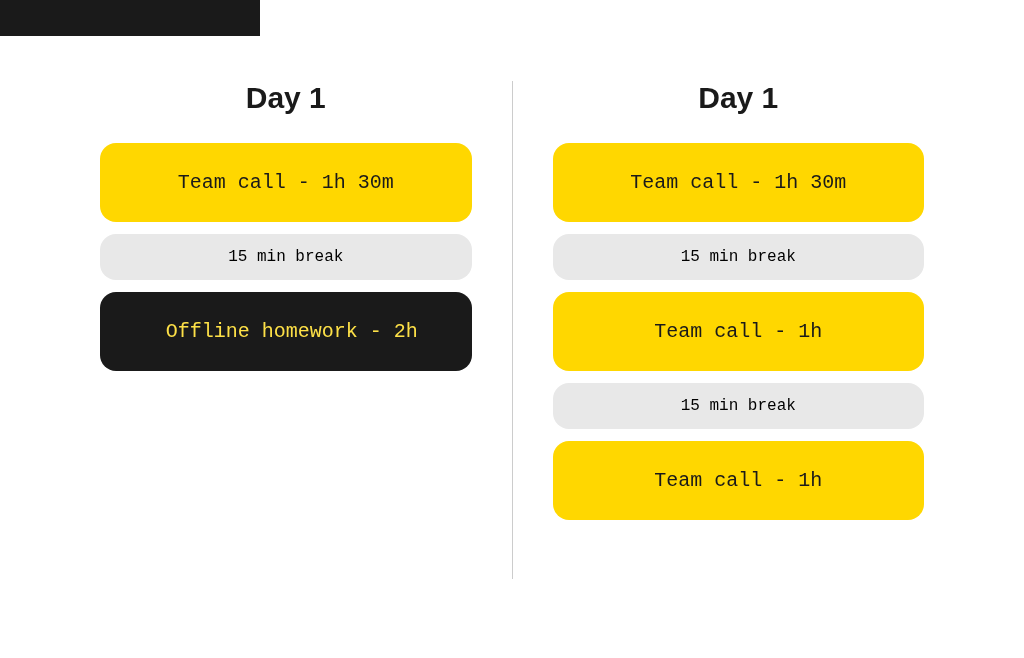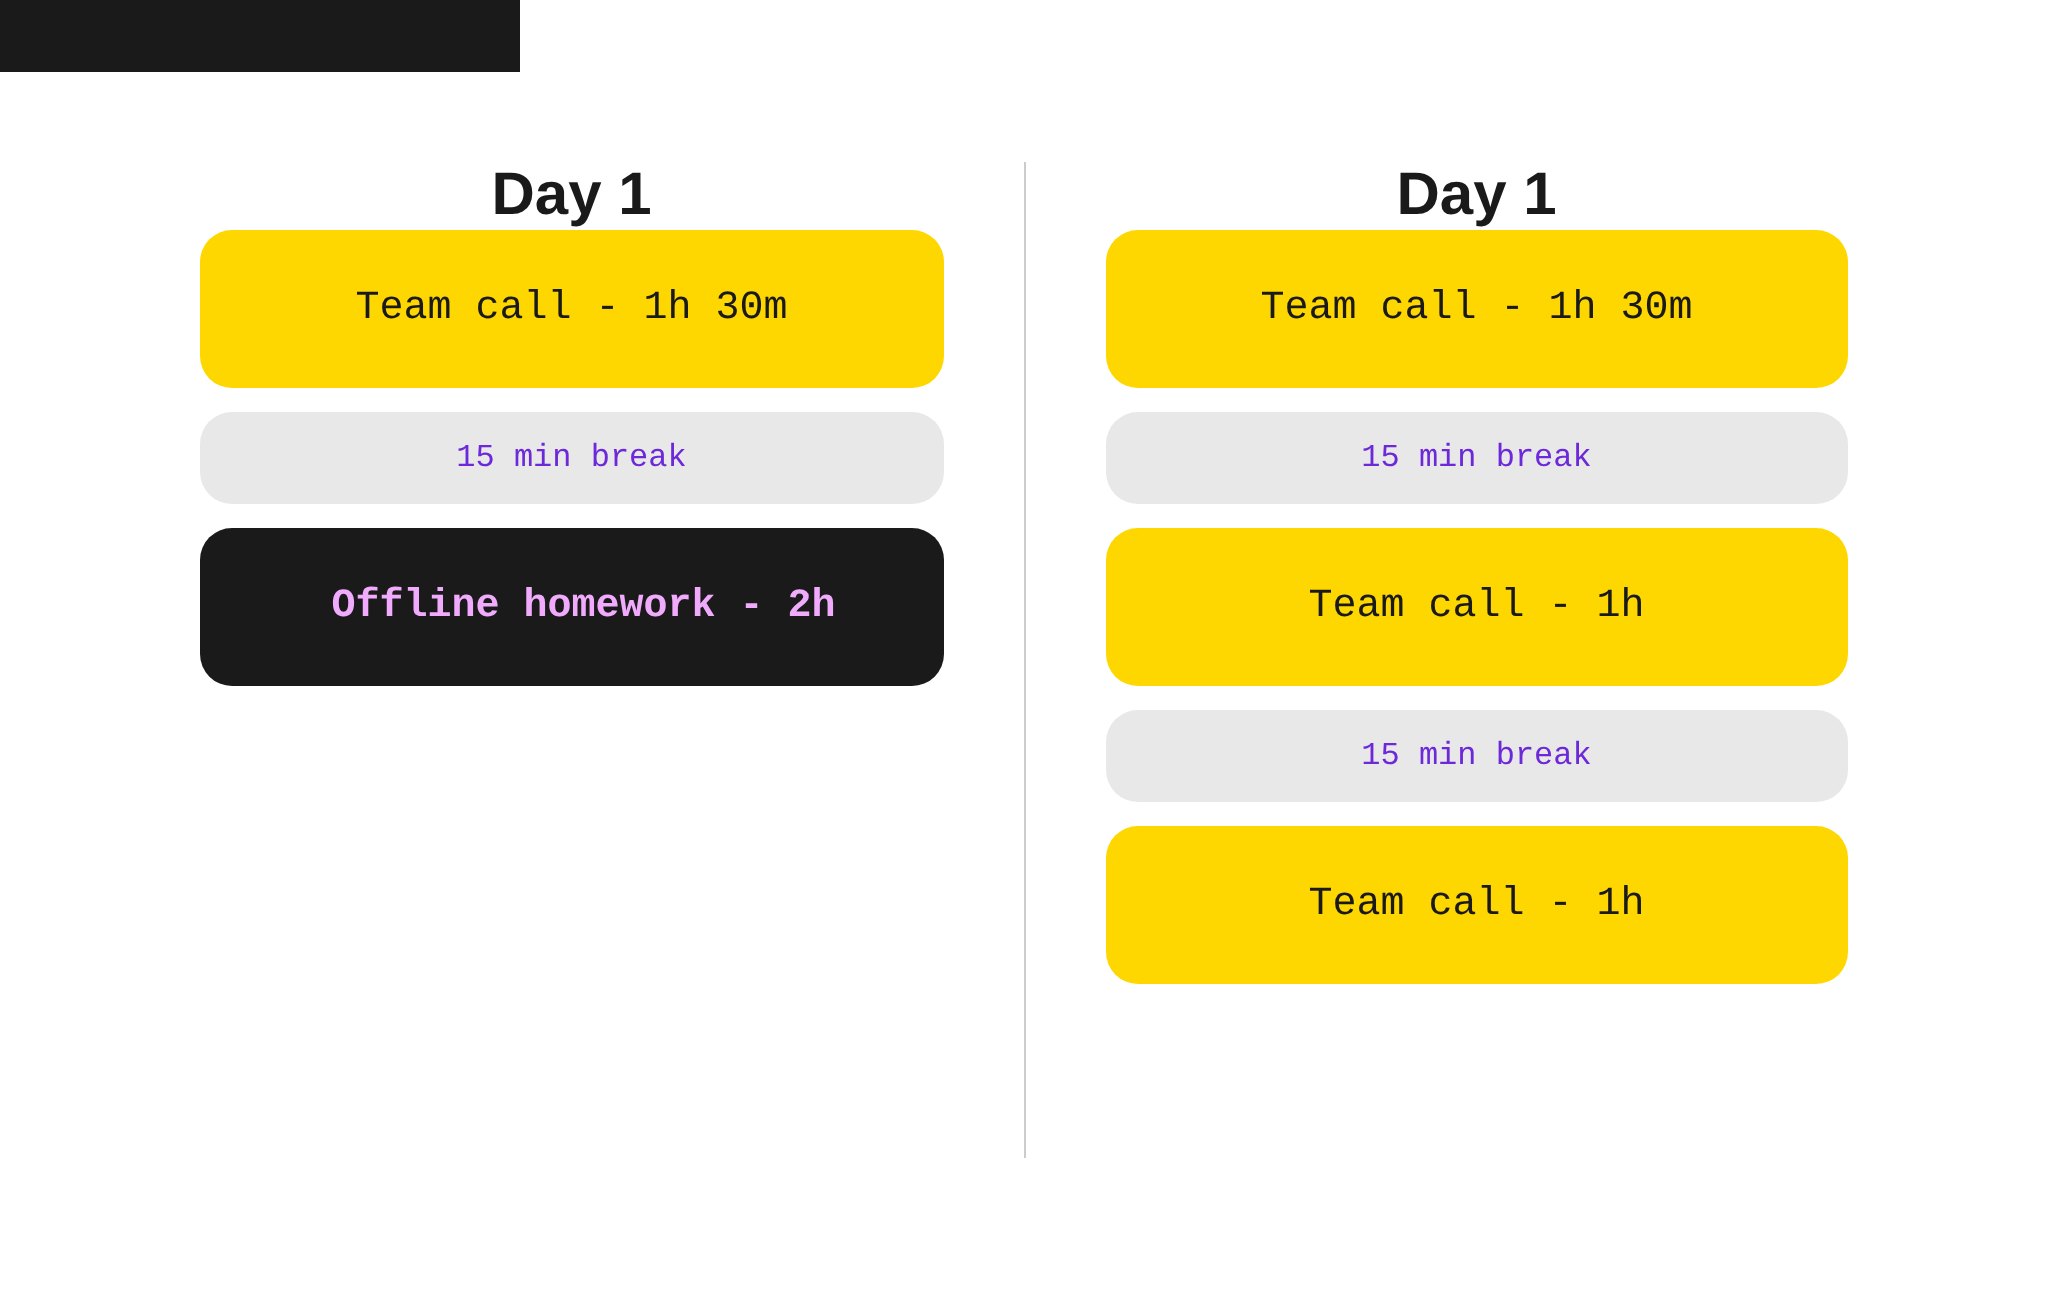--- a/index.html
+++ b/index.html
@@ -52,20 +52,21 @@
       width: 1px;
       background: #cccccc;
       margin: 0;
       align-self: stretch;
     }
 
     .day-title {
       font-size: 30px;
       font-weight: 900;
       color: #1a1a1a;
+      margin-bottom: 28px;
       font-family: 'Arial', sans-serif;
     }
 
     .schedule-item {
       width: 100%;
       border-radius: 16px;
       display: flex;
       align-items: flex-start;
       justify-content: center;
       margin-bottom: 12px;
@@ -89,30 +90,30 @@
     .item-text-dark {
       font-size: 20px;
       color: #1a1a1a;
       font-family: 'Courier New', Courier, monospace;
       font-weight: 400;
       text-align: center;
     }
 
     .item-text-light {
       font-size: 20px;
-      color: #f0abfc;
+      color: #fde047;
       font-family: 'Courier New', Courier, monospace;
-      font-weight: 700;
+      font-weight: 400;
       text-align: center;
       margin-left: 12px;
     }
 
     .item-text-gray {
       font-size: 16px;
-      color: #6d28d9;
+      color: #000000;
       font-family: 'Courier New', Courier, monospace;
       font-weight: 400;
       text-align: center;
     }
   </style>
 </head>
 <body>
 
 
 

